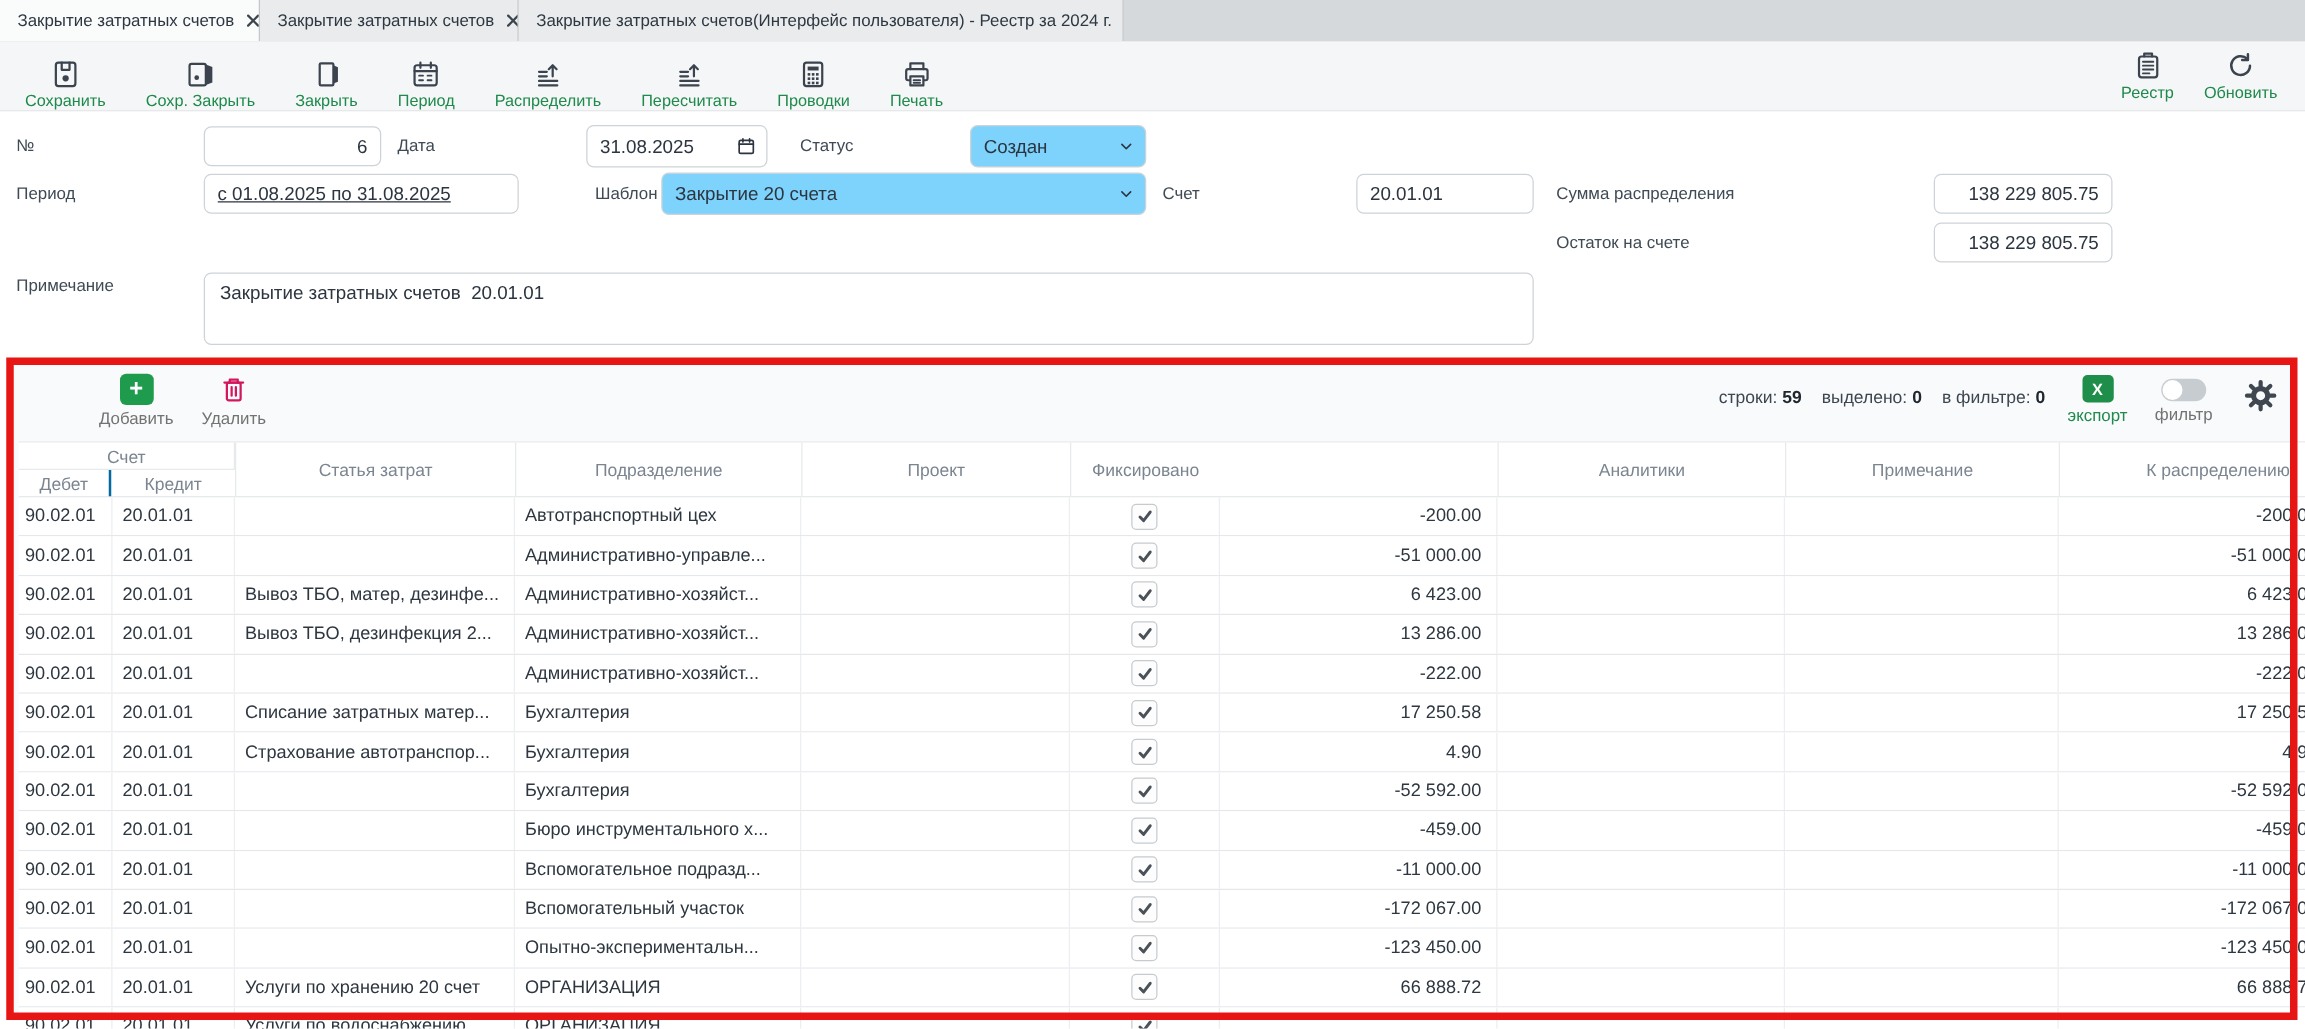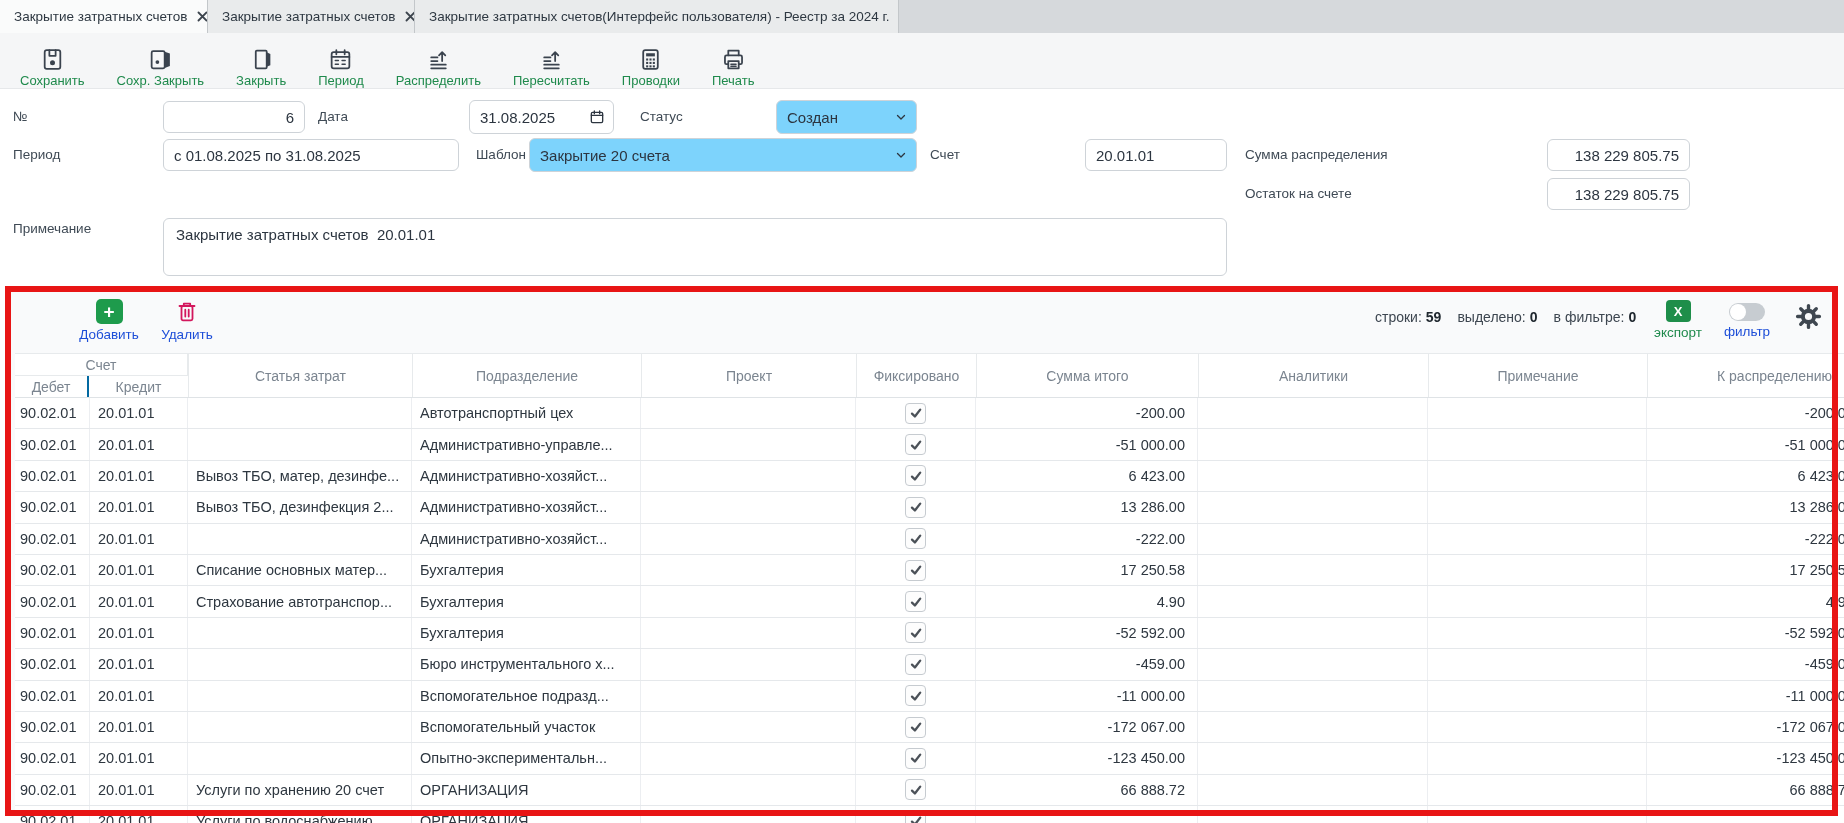--- a/index.html
+++ b/index.html
@@ -39,21 +39,21 @@
   .fnote{position:absolute;box-sizing:border-box;border:1px solid #ced3d8;border-radius:6px;
          background:#fff;font-size:15px;color:#2c3540;padding:7px 12px;white-space:pre;overflow:hidden;}
 
   
   .red-frame{position:absolute;left:5px;top:286px;width:1833px;height:530px;box-sizing:border-box;
              border:6px solid #e81515;z-index:40;pointer-events:none;}
 
   
   .panel-bg{position:absolute;left:11px;top:292px;width:1827px;height:518px;background:#f9fafb;}
   .pbtn{position:absolute;display:flex;flex-direction:column;align-items:center;gap:3px;cursor:pointer;}
-  .pbtn .lbl{font-size:13.5px;color:#1d4ed8;}
+  .pbtn .lbl{font-size:13.5px;color:#737373;}
   .add-ic{width:27px;height:25px;border-radius:5px;background:#1e9b4c;color:#fff;display:flex;
           align-items:center;justify-content:center;font-size:19px;font-weight:bold;line-height:1;}
   .stats{position:absolute;left:1375px;top:309px;display:flex;gap:16px;font-size:14px;color:#3d4650;}
   .stats b{color:#20282f;margin-left:4px;}
   .export-ic{width:25px;height:22px;border-radius:4px;background:#1e8e4a;color:#fff;display:flex;
              align-items:center;justify-content:center;font-size:13px;font-weight:bold;}
   .pbtn .lbl.green{color:#1f8a4c;}
   .toggle{width:36px;height:18px;border-radius:9px;background:#c7ccd1;position:relative;}
   .toggle .knob{position:absolute;left:1px;top:1px;width:16px;height:16px;border-radius:50%;background:#fff;}
 
@@ -198,20 +198,41 @@
           <svg width="25" height="25" viewBox="0 0 24 24" fill="none" stroke="#3a434e" stroke-width="1.7" stroke-linecap="round" stroke-linejoin="round">
               <path d="M7 8V3.5h10V8"></path>
               <rect x="3.8" y="8" width="16.4" height="8.5" rx="1.5"></rect>
               <rect x="7" y="13.5" width="10" height="7" fill="#f5f6f7"></rect>
               <path d="M9.5 16.5h5M9.5 18.5h5" stroke-width="1.4"></path>
             </svg>
         </span>
         <span class="lbl">Печать</span>
       </div>
     </div>
+    <div class="tb-right">
+      <div class="tbtn">
+        <span class="icon-dark">
+          <svg width="25" height="25" viewBox="0 0 24 24" fill="none" stroke="#3a434e" stroke-width="1.7" stroke-linecap="round" stroke-linejoin="round">
+              <rect x="5" y="5" width="14" height="16" rx="2"></rect>
+              <path d="M9 5V2.8h6V5"></path>
+              <path d="M8 9h8M8 12h8M8 15h8M8 18h5" stroke-width="1.4"></path>
+            </svg>
+        </span>
+        <span class="lbl">Реестр</span>
+      </div>
+      <div class="tbtn">
+        <span class="icon-dark">
+          <svg width="25" height="25" viewBox="0 0 24 24" fill="none" stroke="#3a434e" stroke-width="1.9" stroke-linecap="round" stroke-linejoin="round">
+              <path d="M19.2 12a7.2 7.2 0 1 1-2.1-5.1"></path>
+              <path d="M17.6 3.2v4.4h-4.4"></path>
+            </svg>
+        </span>
+        <span class="lbl">Обновить</span>
+      </div>
+    </div>
   </div>
 
   <div class="flabel" style="left:13px;top:109px">№</div>
   <input class="finput right" style="left: 163px; top: 101px; width: 142px; height: 32px;" value="6">
   <div class="flabel" style="left:318px;top:109px">Дата</div>
   <div class="fwrap" style="left:469px;top:100px;width:145px;height:34px">
     <input class="finput" style="left: 0px; top: 0px; width: 145px; height: 34px; padding-right: 30px;" value="31.08.2025">
     <span class="cal">
       <svg width="16" height="16" viewBox="0 0 24 24" fill="none" stroke="#2c3540" stroke-width="2" stroke-linecap="round">
           <rect x="3.5" y="5" width="17" height="15.5" rx="2"></rect>
@@ -223,21 +244,21 @@
   <div class="fselect" style="left:776px;top:100px;width:141px;height:34px">
     <span>Создан</span>
     <span class="chev">
       <svg width="12" height="12" viewBox="0 0 24 24" fill="none" stroke="#2c3540" stroke-width="2.6" stroke-linecap="round" stroke-linejoin="round">
           <path d="M5 9l7 7 7-7"></path>
         </svg>
     </span>
   </div>
 
   <div class="flabel" style="left:13px;top:147px">Период</div>
-  <input class="finput" style="left: 163px; top: 139px; width: 296px; height: 32px;" value="с 01.08.2025 по 31.08.2025">
+  <input class="finput" style="left: 163px; top: 139px; width: 252px; height: 32px; text-decoration: underline;" value="с 01.08.2025 по 31.08.2025">
   <div class="flabel" style="left:476px;top:147px">Шаблон</div>
   <div class="fselect" style="left:529px;top:138px;width:388px;height:34px">
     <span>Закрытие 20 счета</span>
     <span class="chev">
       <svg width="12" height="12" viewBox="0 0 24 24" fill="none" stroke="#2c3540" stroke-width="2.6" stroke-linecap="round" stroke-linejoin="round">
           <path d="M5 9l7 7 7-7"></path>
         </svg>
     </span>
   </div>
   <div class="flabel" style="left:930px;top:147px">Счет</div>
@@ -296,21 +317,20 @@
   </div>
 
   <div class="thead">
     <div class="hc h-group">Счет</div>
     <div class="hc h-debet">Дебет</div>
     <div class="hc h-kredit">Кредит</div>
     <div class="hc hfull h3">Статья затрат</div>
     <div class="hc hfull h4">Подразделение</div>
     <div class="hc hfull h5">Проект</div>
     <div class="hc hfull h6">Фиксировано</div>
-    <div class="hc hfull h7">Сумма итого</div>
     <div class="hc hfull h8">Аналитики</div>
     <div class="hc hfull h9">Примечание</div>
     <div class="hc hfull h10">К распределению</div>
   </div>
 
   <div class="tbody">
       <div class="grow">
         <div class="gc">90.02.01</div>
         <div class="gc">20.01.01</div>
         <div class="gc"></div>
@@ -396,21 +416,21 @@
           </span>
         </div>
         <div class="gc num">-222.00</div>
         <div class="gc"></div>
         <div class="gc"></div>
         <div class="gc num kr">-222.00</div>
       </div>
       <div class="grow">
         <div class="gc">90.02.01</div>
         <div class="gc">20.01.01</div>
-        <div class="gc">Списание основных матер...</div>
+        <div class="gc">Списание затратных матер...</div>
         <div class="gc">Бухгалтерия</div>
         <div class="gc"></div>
         <div class="gc center">
           <span class="cb">
             <svg width="12" height="12" viewBox="0 0 12 12">
               <path d="M2 6.6l2.9 2.9L10.2 2.6" fill="none" stroke="#4b5158" stroke-width="2.3" stroke-linecap="round" stroke-linejoin="round"></path>
             </svg>
           </span>
         </div>
         <div class="gc num">17 250.58</div>

